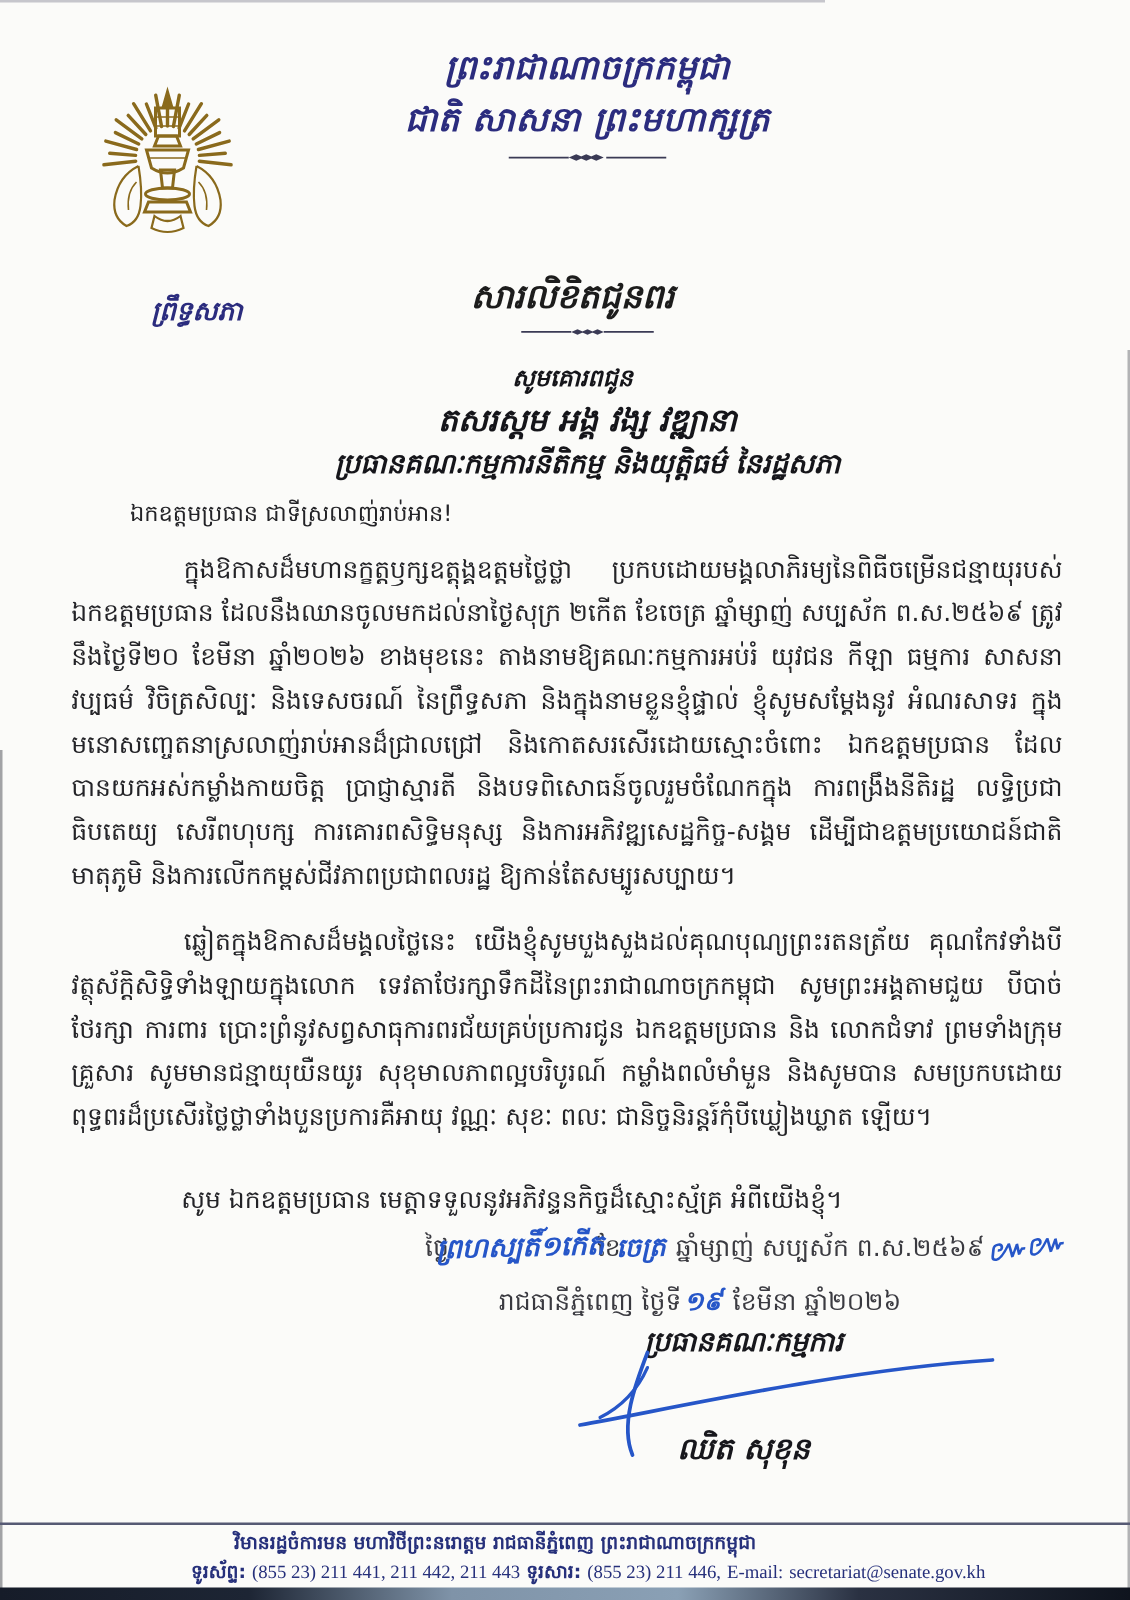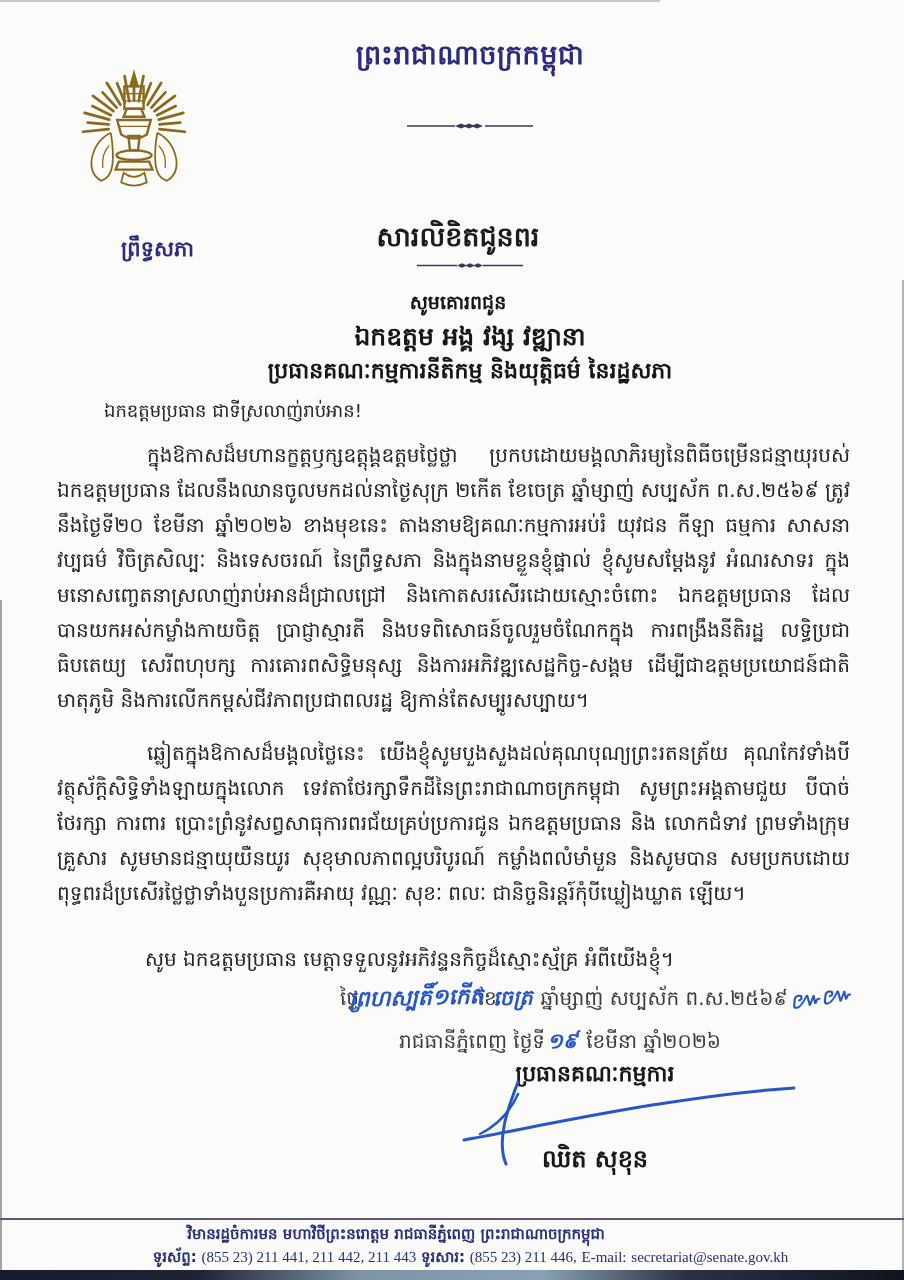--- a/index.html
+++ b/index.html
@@ -14,21 +14,21 @@
   html,body{width:904px;height:1280px;overflow:hidden;}
   body{
     position:relative;
     background:var(--page-bg);
     font-family:"DejaVu Sans","Liberation Sans",sans-serif;
     color:var(--body-text);
   }
   .abs{position:absolute;}
   .center{text-align:center;}
   .navy{color:var(--navy-text);}
-  .bold{font-weight:bold;}
+  .bold{font-weight:bold;font-style:italic;}
   .kingdom{left:36px;width:868px;top:34px;font-size:27px;line-height:42px;letter-spacing:.5px;}
   .org-block{left:50px;width:215px;top:234px;font-size:21px;line-height:31px;}
   .letter-title{left:24px;width:868px;top:220px;font-size:27px;color:#1c1c1c;}
   .salute-line{left:24px;width:868px;top:290px;font-size:19px;color:#15151a;}
   .recipient-name{left:36px;width:868px;top:321px;font-size:25px;color:#15151a;}
   .recipient-pos{left:36px;width:868px;top:357px;font-size:22px;color:#15151a;}
   .greeting{left:104px;top:399px;font-size:18px;}
   .para{left:57px;width:793px;font-size:20px;line-height:35px;text-align:justify;text-indent:90px;}
   .para1{top:438px;}
   .para2{top:736px;}
@@ -73,20 +73,21 @@
 </head>
 <body>
 
 <div class="abs scan-top"></div>
 <div class="abs scan-left"></div>
 <div class="abs scan-right"></div>
 <div class="abs scan-bottom"></div>
 
 <div class="abs kingdom center navy bold">
   <div>ព្រះរាជាណាចក្រកម្ពុជា</div>
+  <div>ជាតិ សាសនា ព្រះមហាក្សត្រ</div>
 </div>
 
 <div class="abs orn1 center">
   <svg class="ornament" width="130" height="10" viewBox="0 0 130 10">
     <line x1="2" y1="5" x2="50" y2="5" stroke="#3a3a55" stroke-width="1.4"></line>
     <line x1="80" y1="5" x2="128" y2="5" stroke="#3a3a55" stroke-width="1.4"></line>
     <path d="M50,5 l6,-2.6 6,2.6 -6,2.6 z M58,5 l6,-2.6 6,2.6 -6,2.6 z M66,5 l6,-2.6 6,2.6 -6,2.6 z" fill="#3a3a55"></path>
   </svg>
 </div>
 
@@ -139,21 +140,21 @@
 
 <div class="abs orn2 center">
   <svg class="ornament" width="110" height="9" viewBox="0 0 110 9">
     <line x1="2" y1="4.5" x2="42" y2="4.5" stroke="#3a3a55" stroke-width="1.3"></line>
     <line x1="68" y1="4.5" x2="108" y2="4.5" stroke="#3a3a55" stroke-width="1.3"></line>
     <path d="M42,4.5 l5,-2.2 5,2.2 -5,2.2 z M50,4.5 l5,-2.2 5,2.2 -5,2.2 z M58,4.5 l5,-2.2 5,2.2 -5,2.2 z" fill="#3a3a55"></path>
   </svg>
 </div>
 
 <div class="abs salute-line center bold">សូមគោរពជូន</div>
-<div class="abs recipient-name center bold">ឯកឧត្តម អង្គ វង្ស វឌ្ឍានា</div>
+<div class="abs recipient-name center bold">តសរស្តម អង្គ វង្ស វឌ្ឍានា</div>
 <div class="abs recipient-pos center bold">ប្រធានគណៈកម្មការនីតិកម្ម និងយុត្តិធម៌ នៃរដ្ឋសភា</div>
 
 <div class="abs greeting">ឯកឧត្តមប្រធាន ជាទីស្រលាញ់រាប់អាន!</div>
 
 <div class="abs para para1">ក្នុងឱកាសដ៏មហានក្ខត្តឫក្សឧត្តុង្គឧត្តមថ្លៃថ្លា ប្រកបដោយមង្គលាភិរម្យនៃពិធីចម្រើនជន្មាយុរបស់ ឯកឧត្តមប្រធាន ដែលនឹងឈានចូលមកដល់នាថ្ងៃសុក្រ ២កើត ខែចេត្រ ឆ្នាំម្សាញ់ សប្បស័ក ព.ស.២៥៦៩ ត្រូវនឹងថ្ងៃទី២០ ខែមីនា ឆ្នាំ២០២៦ ខាងមុខនេះ តាងនាមឱ្យគណៈកម្មការអប់រំ យុវជន កីឡា ធម្មការ សាសនា វប្បធម៌ វិចិត្រសិល្បៈ និងទេសចរណ៍ នៃព្រឹទ្ធសភា និងក្នុងនាមខ្លួនខ្ញុំផ្ទាល់ ខ្ញុំសូមសម្តែងនូវ អំណរសាទរ ក្នុងមនោសញ្ចេតនាស្រលាញ់រាប់អានដ៏ជ្រាលជ្រៅ និងកោតសរសើរដោយស្មោះចំពោះ ឯកឧត្តមប្រធាន ដែលបានយកអស់កម្លាំងកាយចិត្ត ប្រាជ្ញាស្មារតី និងបទពិសោធន៍ចូលរួមចំណែកក្នុង ការពង្រឹងនីតិរដ្ឋ លទ្ធិប្រជាធិបតេយ្យ សេរីពហុបក្ស ការគោរពសិទ្ធិមនុស្ស និងការអភិវឌ្ឍសេដ្ឋកិច្ច-សង្គម ដើម្បីជាឧត្តមប្រយោជន៍ជាតិ មាតុភូមិ និងការលើកកម្ពស់ជីវភាពប្រជាពលរដ្ឋ ឱ្យកាន់តែសម្បូរសប្បាយ។</div>
 <div class="abs para para2">ឆ្លៀតក្នុងឱកាសដ៏មង្គលថ្លៃនេះ យើងខ្ញុំសូមបួងសួងដល់គុណបុណ្យព្រះរតនត្រ័យ គុណកែវទាំងបី វត្ថុស័ក្តិសិទ្ធិទាំងឡាយក្នុងលោក ទេវតាថែរក្សាទឹកដីនៃព្រះរាជាណាចក្រកម្ពុជា សូមព្រះអង្គតាមជួយ បីបាច់ ថែរក្សា ការពារ ប្រោះព្រំនូវសព្វសាធុការពរជ័យគ្រប់ប្រការជូន ឯកឧត្តមប្រធាន និង លោកជំទាវ ព្រមទាំងក្រុមគ្រួសារ សូមមានជន្មាយុយឺនយូរ សុខុមាលភាពល្អបរិបូរណ៍ កម្លាំងពលំមាំមួន និងសូមបាន សមប្រកបដោយពុទ្ធពរដ៏ប្រសើរថ្លៃថ្លាទាំងបួនប្រការគឺអាយុ វណ្ណៈ សុខៈ ពលៈ ជានិច្ចនិរន្តរ៍កុំបីឃ្លៀងឃ្លាត ឡើយ។</div>
 <div class="abs closing">សូម ឯកឧត្តមប្រធាន មេត្តាទទួលនូវអភិវន្ទនកិច្ចដ៏ស្មោះស្ម័គ្រ អំពីយើងខ្ញុំ។</div>
 
 <div class="abs dateline1">
   <span>ថ្ងៃ</span><span class="ink ink-day1">ព្រហស្បតិ៍១កើត</span><span>ខែ</span><span class="ink ink-month1">ចេត្រ</span> <span>ឆ្នាំម្សាញ់ សប្បស័ក ព.ស.២៥៦៩</span><span class="ink ink-flourish">៚៚</span>

